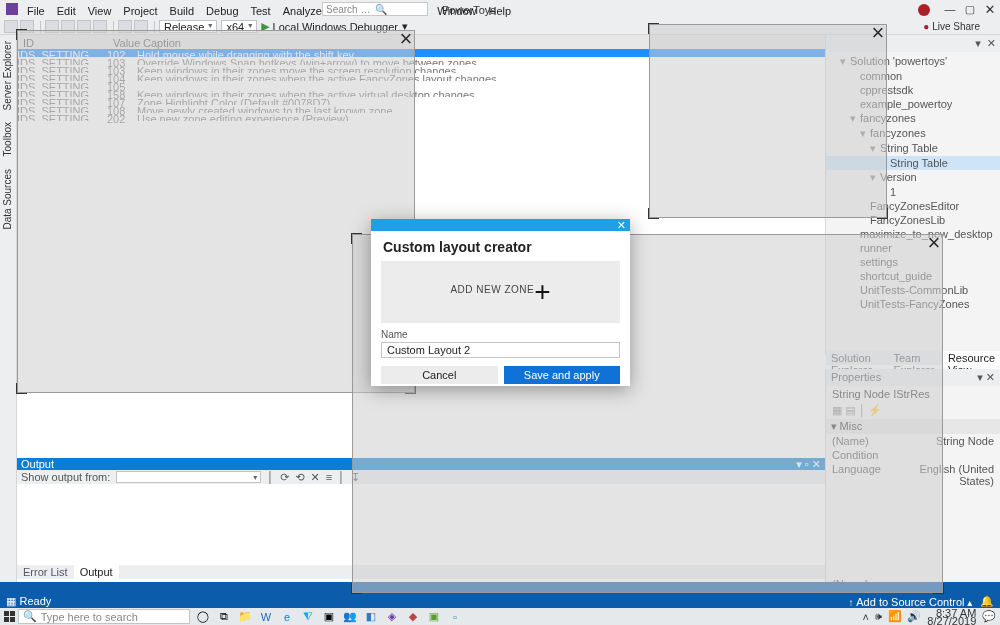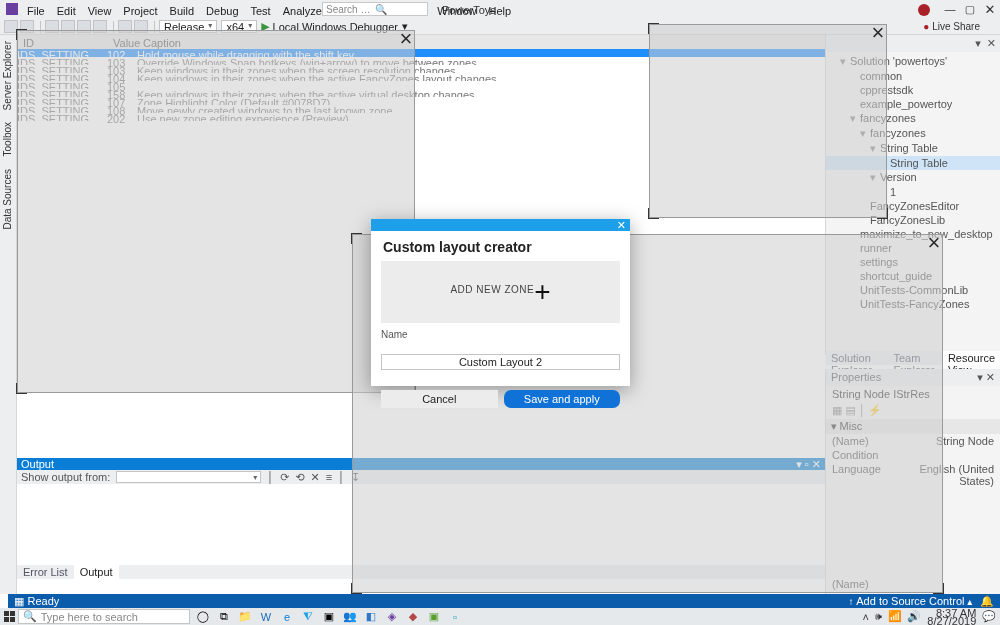--- a/index.html
+++ b/index.html
@@ -71,21 +71,21 @@
   .outpanel{ position:absolute; left:17px; right:175px; bottom:31px; height:136px; background:#fff;}
   .outpanel .ohead{ height:12px; background:#0a7ed6; color:#fff; font-size:10px; padding:0 4px; display:flex; align-items:center; justify-content:space-between;}
   .outpanel .tbr{ height:14px; background:#eceef0; display:flex; align-items:center; padding:0 4px; color:#555; font-size:10px; gap:6px;}
   .outpanel .tbr .combo{ width:145px; height:12px; border:1px solid #c4c4c4; background:#fff; display:flex; align-items:center; justify-content:flex-end; padding:0 3px;}
   .outbody{ position:absolute; top:26px; left:0; right:0; bottom:14px; background:#fff;}
   .outtabs{ position:absolute; bottom:15px; left:0; right:0; height:14px; background:#eceef0; display:flex; font-size:10px;}
   .outtabs span{ padding:1px 6px; color:#556;}
   .outtabs .active{ color:#222; background:#fff;}
 
   
-  .status{ position:absolute; bottom:17px; left:8px; right:0; height:14px; background:#0b5cab; color:#fff; display:flex; align-items:center; padding:0 6px; font-size:10px;}
+  .status{ position:absolute; bottom:17px; left:0; right:0; height:26px; background:#0b5cab; color:#fff; display:flex; align-items:flex-end; padding:0 6px; font-size:10px;}
   .status .spacer{flex:1;}
   .status .srctrl{ font-size:10px;}
   .status .bell{ margin-left:8px;}
 
   
   .taskbar{ position:absolute; bottom:0; left:0; right:0; height:17px; background:#e5e9ec; display:flex; align-items:center;}
   .taskbar .start{ width:18px; height:17px; display:flex; align-items:center; justify-content:center;}
   .taskbar .start .wlogo{ width:11px; height:11px; display:grid; grid-template-columns:1fr 1fr; grid-template-rows:1fr 1fr; gap:1px;}
   .taskbar .start .wlogo div{ background:#333;}
   .taskbar .search{ width:172px; height:15px; border:1px solid #c4c4c4; background:#fff; display:flex; align-items:center; padding:0 4px; color:#888;}
@@ -104,25 +104,25 @@
   .zone .br{bottom:-2px; right:-2px; border-left:none; border-top:none;}
 
   
   .dialog{ position:absolute; left:371px; top:219px; width:259px; height:167px; background:#fff; box-shadow:0 4px 18px rgba(0,0,0,0.35);}
   .dialog .dhead{ height:12px; background:#1da0e9; display:flex; justify-content:flex-end; align-items:center; padding:0 4px; color:#fff; font-size:10px;}
   .dialog .dtitle{ padding:8px 12px 6px; font-weight:600; font-size:14px; color:#222;}
   .dialog .addzone{ margin:0 10px; height:62px; background:#ececec; display:flex; align-items:center; justify-content:center; cursor:pointer;}
   .dialog .addzone .lbl{ font-size:10px; letter-spacing:0.5px; color:#444; margin-bottom:6px;}
   .dialog .addzone .plus{ font-size:28px; line-height:22px; font-weight:300; color:#111;}
   .dialog .namelbl{ margin:6px 10px 2px; font-size:10px; color:#555;}
-  .dialog .nameinput{ margin:12px 10px; height:16px; width:calc(100% - 20px); border:1px solid #c4c4c4; padding:0 5px; font-size:11px; color:#222;text-align:center;}
+  .dialog .nameinput{ margin:0 10px; height:16px; width:calc(100% - 20px); border:1px solid #c4c4c4; padding:0 5px; font-size:11px; color:#222;}
   .dialog .btnrow{ display:flex; gap:6px; margin:8px 10px 0;}
   .dialog .btn{ flex:1; height:18px; display:flex; align-items:center; justify-content:center; font-size:11px; cursor:pointer;}
   .dialog .btn.cancel{ background:#ececec; color:#222;}
-  .dialog .btn.save{ background:#1072d6; color:#fff;border-radius:7px;}
+  .dialog .btn.save{ background:#1072d6; color:#fff;}
 </style>
 </head>
 <body>
 
 <div class="root">
 
   <div class="titlebar">
     <div class="vs-logo"></div>
     <div class="menu">
       <span>File</span>
@@ -200,21 +200,21 @@
           <span class="c2">Hold mouse while dragging with the shift key</span>
         </div>
         <div class="row">
           <span class="c0">IDS_SETTING_DESCRIPTION_...</span>
           <span class="c1">103</span>
           <span class="c2">Override Windows Snap hotkeys (win+arrow) to move between zones</span>
         </div>
         <div class="row">
           <span class="c0">IDS_SETTING_DESCRIPTION_...</span>
           <span class="c1">103</span>
-          <span class="c2">Keep windows in their zones when the screen resolution changes</span>
+          <span class="c2">Keep windows in their zones move the screen resolution changes</span>
         </div>
         <div class="row">
           <span class="c0">IDS_SETTING_DESCRIPTION_...</span>
           <span class="c1">104</span>
           <span class="c2">Keep windows in their zones when the active FancyZones layout changes</span>
         </div>
         <div class="row">
           <span class="c0">IDS_SETTING_DESCRIPTION_...</span>
           <span class="c1">105</span>
         </div>

